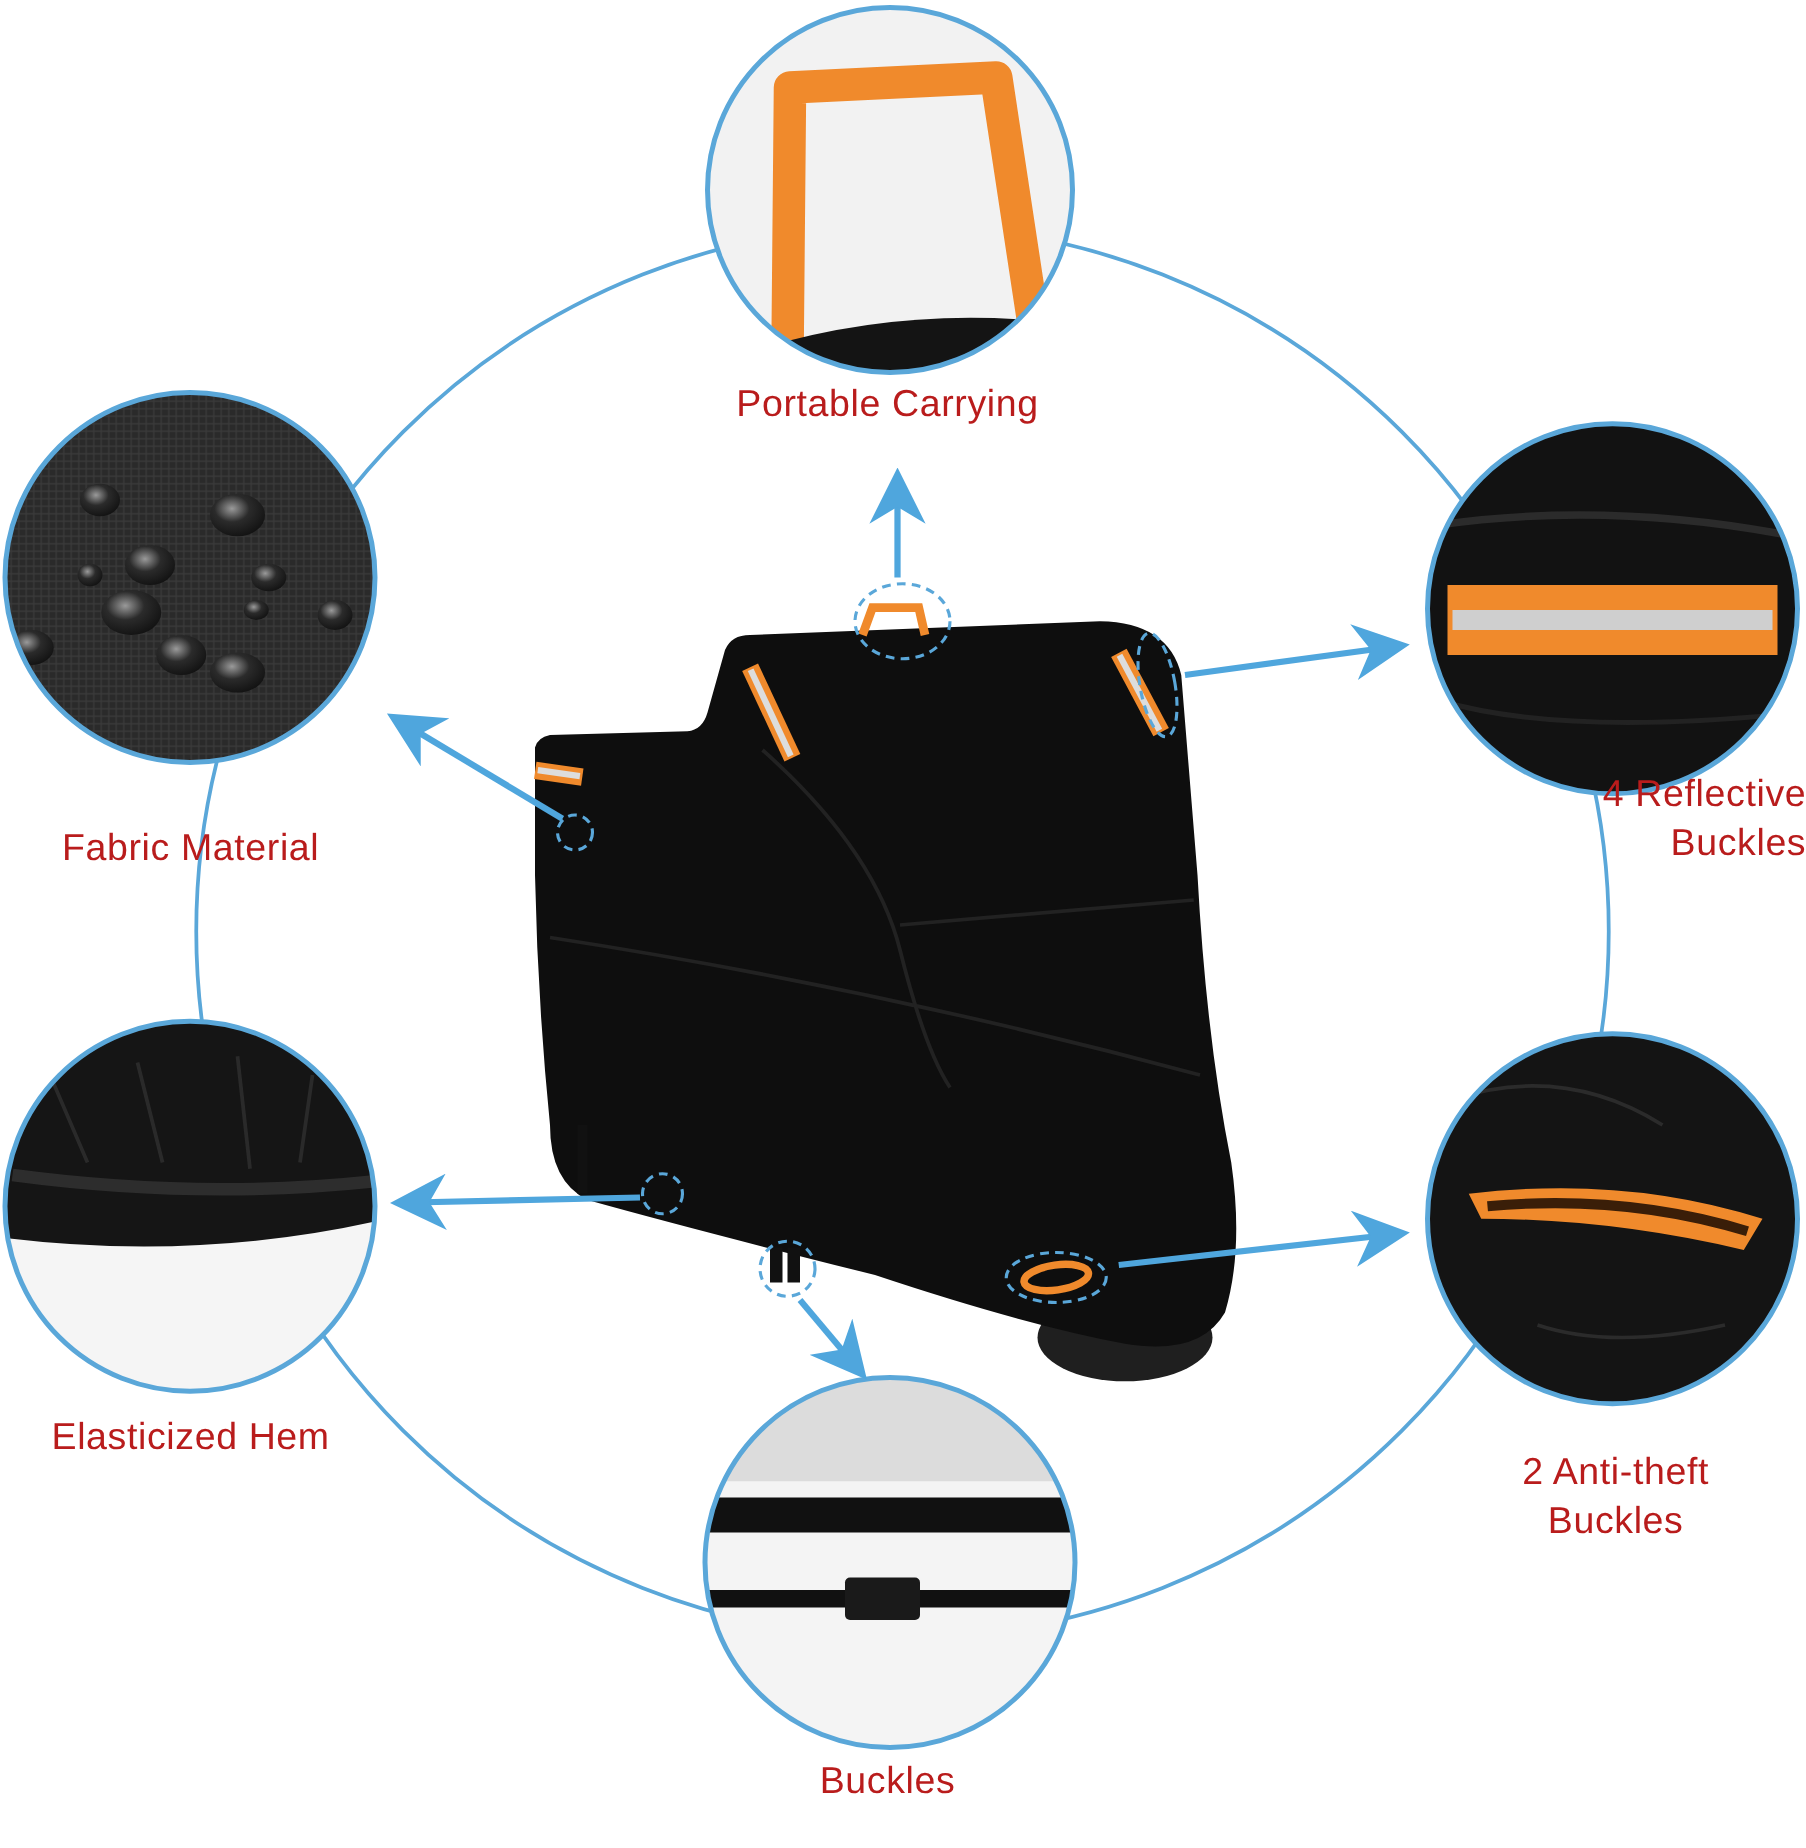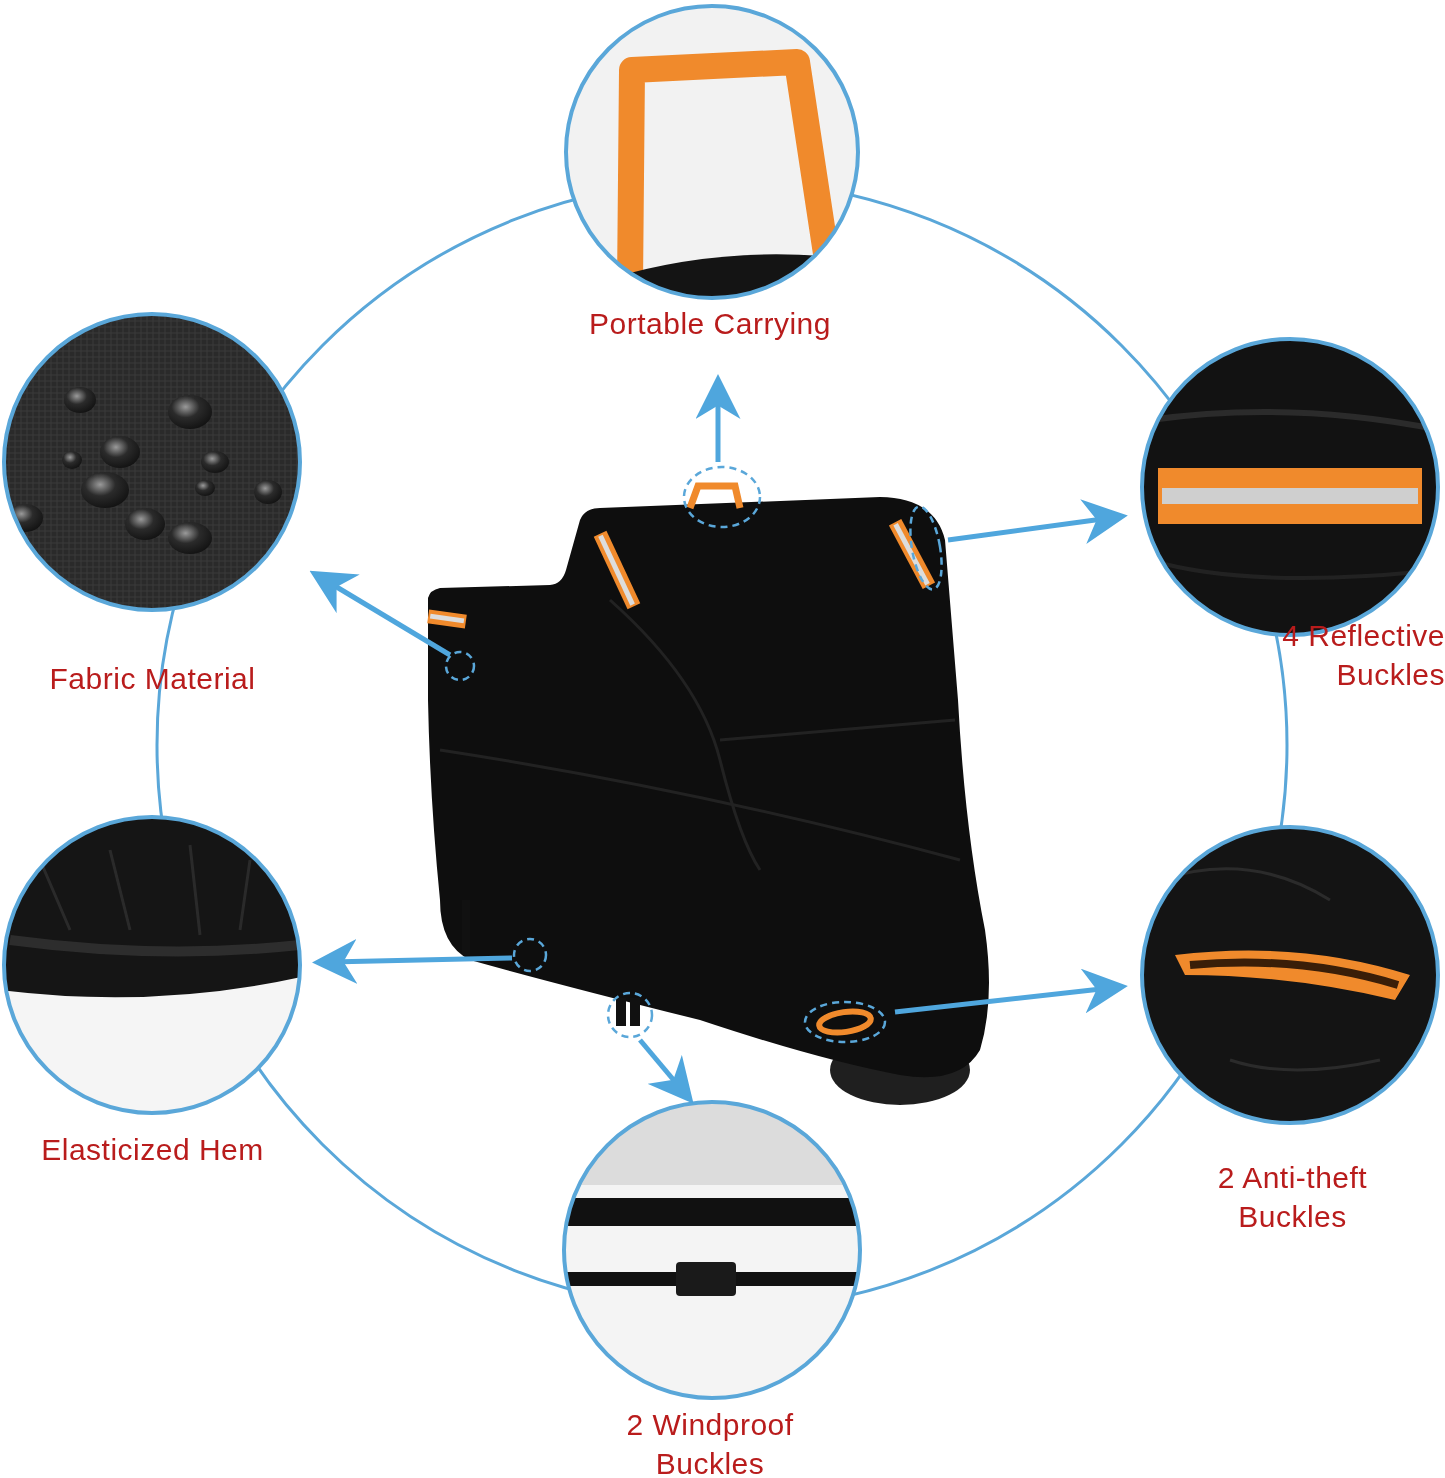--- a/index.html
+++ b/index.html
@@ -159,15 +159,14 @@
   <span>Buckles</span>
 </div>
 <div class="label" style="left:0px;top:1130px;width:305px;">
   <span>Elasticized Hem</span>
 </div>
 <div class="label" style="left:1140px;top:1132px;width:305px;margin-top:26px;">
   <span>2 Anti-theft</span>
   <span>Buckles</span>
 </div>
 <div class="label" style="left:560px;top:1405px;width:300px;">
-  <span>2 Windproof</span>
   <span>Buckles</span>
 </div>
 
 </body></html>

